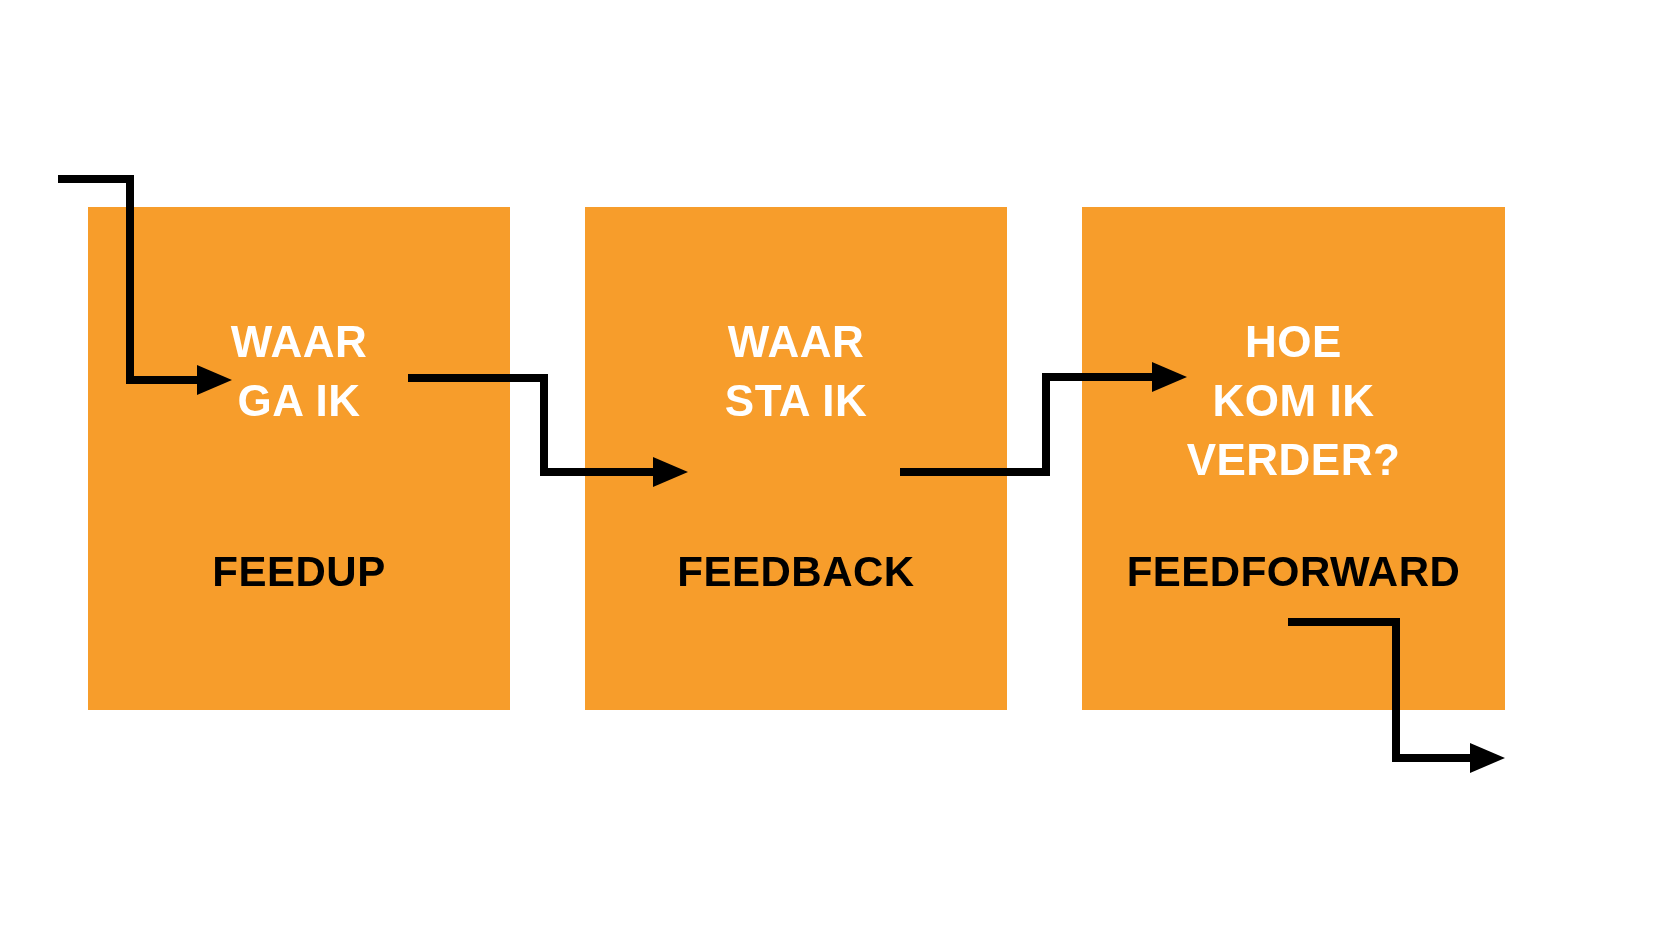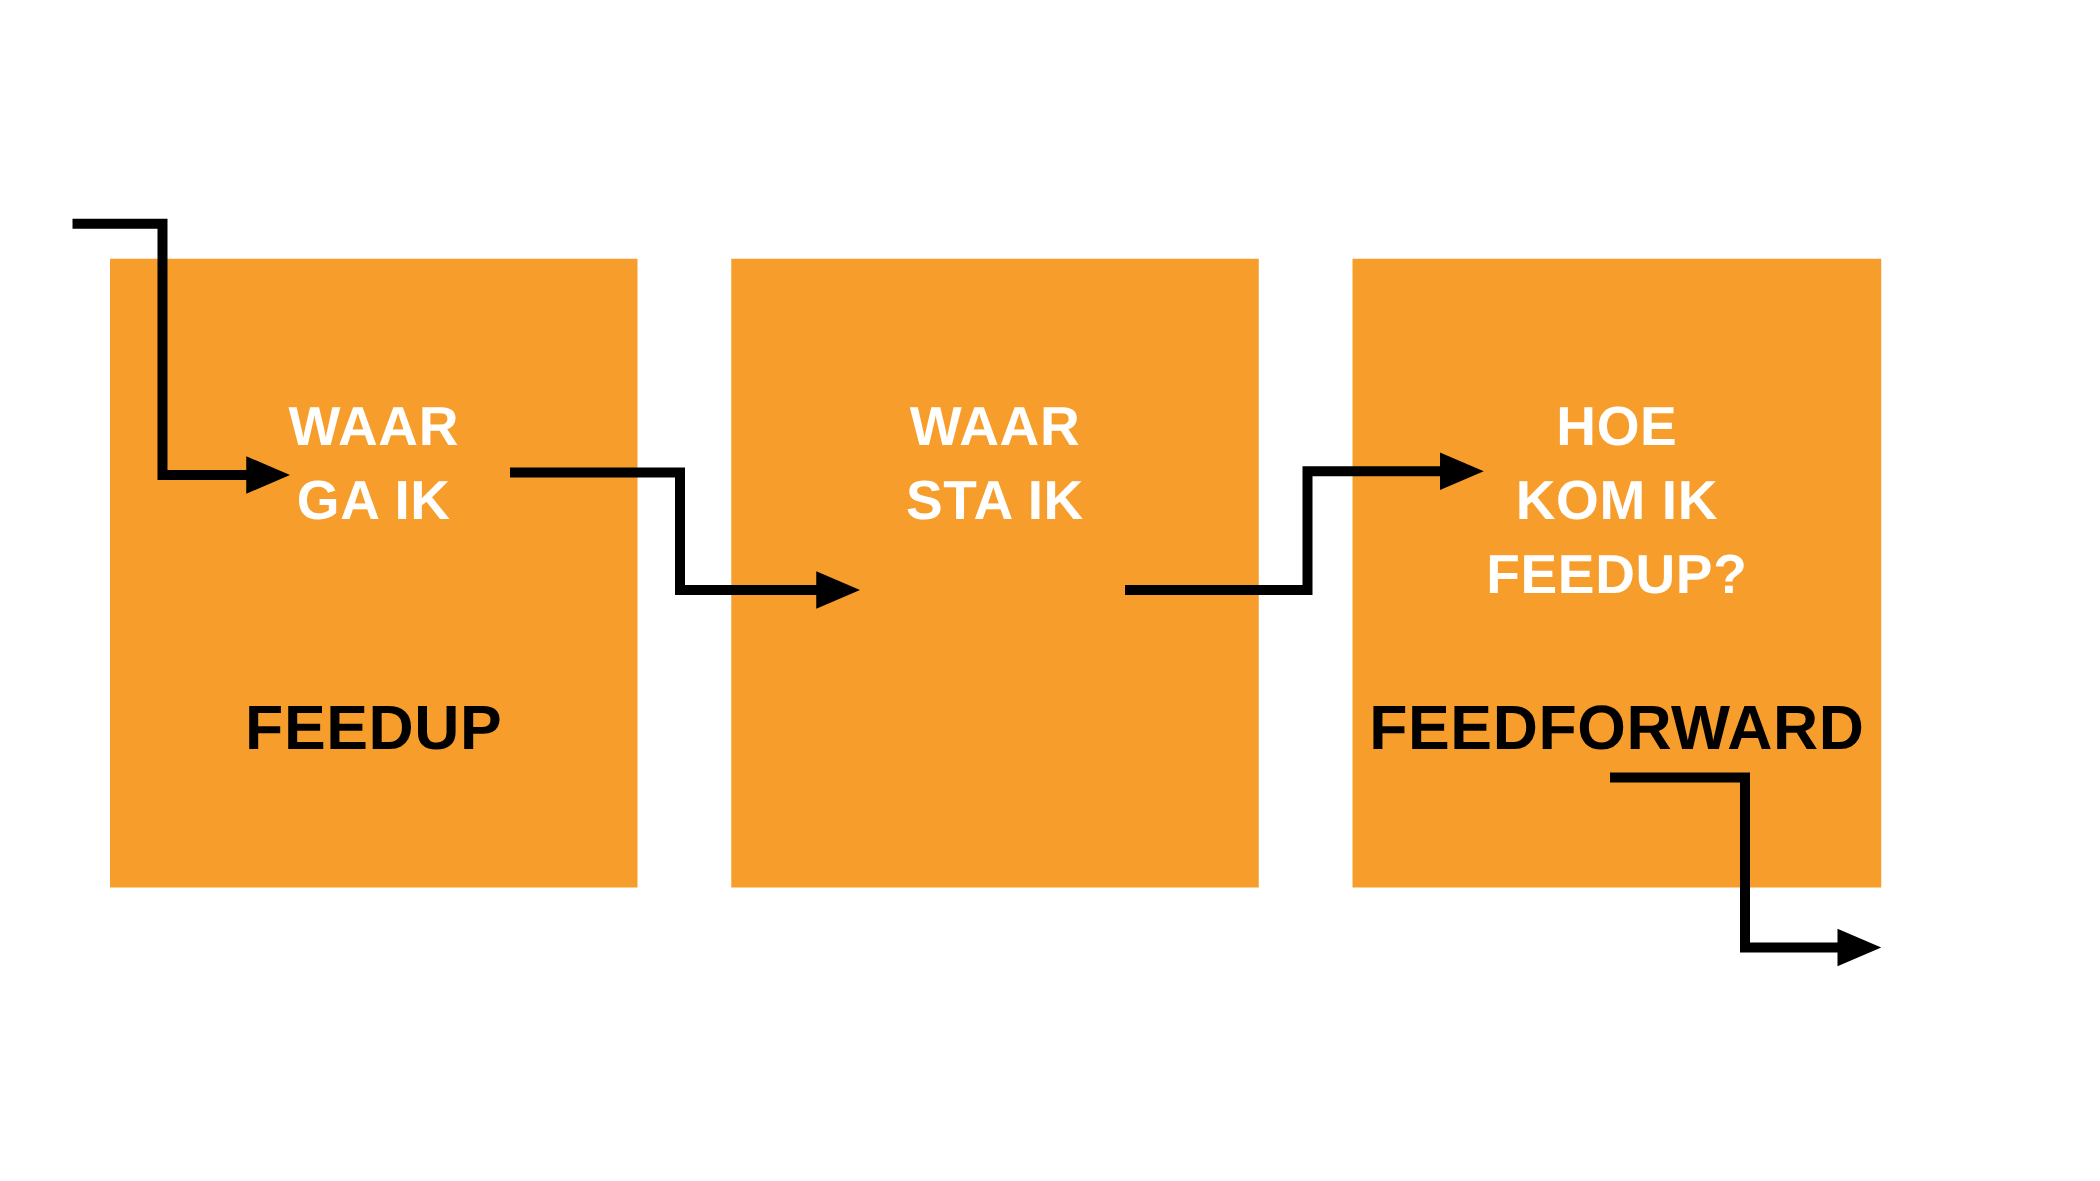--- a/index.html
+++ b/index.html
@@ -61,26 +61,26 @@
     text-align: center;
     color: var(--question-text);
     font-size: 44px;
     line-height: 59px;
     font-weight: bold;
     letter-spacing: 0.5px;
   }
   .question-line { display: block; }
   .box-label {
     position: absolute;
-    top: 352px;
+    top: 342px;
     left: 0;
     width: 100%;
     text-align: center;
     color: var(--label-text);
-    font-size: 50px;
+    font-size: 42px;
     line-height: 46px;
     font-weight: bold;
     letter-spacing: 0.5px;
   }
 </style>
 </head>
 <body>
 
 <div class="canvas">
 
@@ -113,24 +113,25 @@
       <span class="question-line">GA IK</span>
     </div>
     <div class="box-label">FEEDUP</div>
   </div>
 
   <div class="flow-box box-2">
     <div class="question">
       <span class="question-line">WAAR</span>
       <span class="question-line">STA IK</span>
     </div>
+    <div class="box-label">FEEDBACK</div>
   </div>
 
   <div class="flow-box box-3">
     <div class="question">
       <span class="question-line">HOE</span>
       <span class="question-line">KOM IK</span>
-      <span class="question-line">FEEDUP?</span>
+      <span class="question-line">VERDER?</span>
     </div>
     <div class="box-label">FEEDFORWARD</div>
   </div>
 
 </div>
 
 </body></html>

